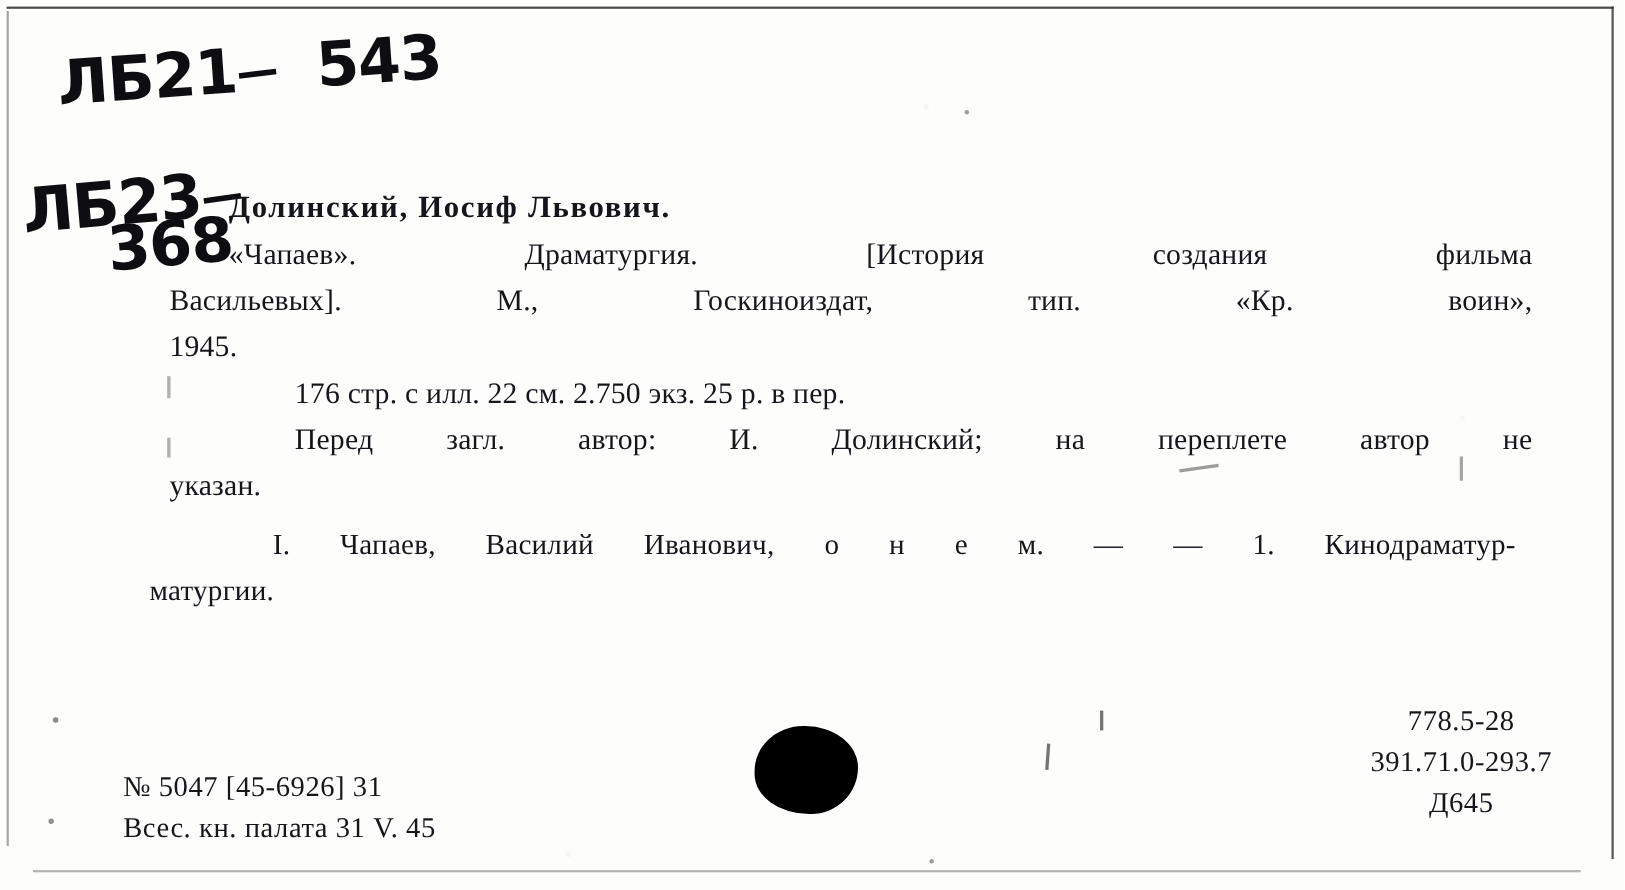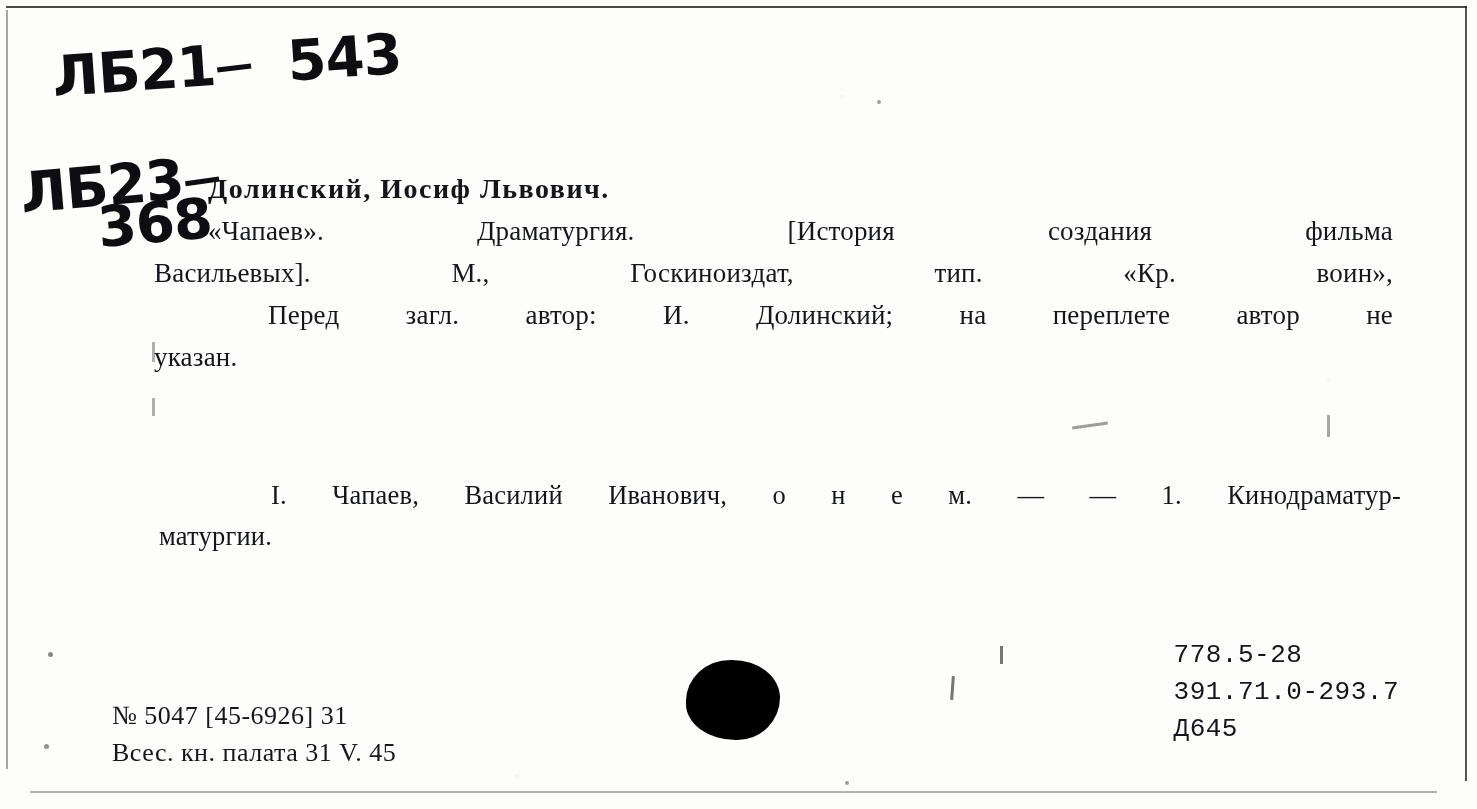--- a/index.html
+++ b/index.html
@@ -138,21 +138,21 @@
   .indent {
     padding-left: 60px;
   }
   .hang {
     margin-left: -54px;
   }
 
   
   .tracing {
     position: absolute;
-    left: 159px;
+    left: 136px;
     top: 475px;
     width: 1242px;
   }
   .tracing .line {
     font-size: 26.5px;
     line-height: 41px;
   }
   .tracing .first {
     padding-left: 112px;
   }
@@ -161,27 +161,26 @@
   .footer-left {
     position: absolute;
     left: 112px;
     top: 697px;
     font-size: 26px;
     line-height: 37px;
     letter-spacing: 0.5px;
   }
   .footer-right {
     position: absolute;
-    right: 78px;
+    right: 66px;
     top: 637px;
     font-size: 26px;
     line-height: 37px;
-    text-align: left;
+    text-align: center;
     letter-spacing: 0.5px;
-    font-family: Liberation Mono, monospace;
   }
   .ink-blot {
     position: absolute;
     left: 686px;
     top: 660px;
     width: 94px;
     height: 80px;
     background: #000;
     border-radius: 48% 52% 46% 54% / 52% 48% 54% 46%;
   }
@@ -220,20 +219,22 @@
 
   <div class="handwriting" id="hw2">
     <span class="num">ЛБ23</span><span class="hw-dash"></span>
     <span class="den2">368</span>
   </div>
 
   <div class="entry">
     <div class="line author">Долинский, Иосиф Львович.</div>
     <div class="line justify">«Чапаев».   Драматургия.   [История   создания   фильма</div>
     <div class="line justify hang">Васильевых].    М.,   Госкиноиздат,   тип.   «Кр. воин»,</div>
+    <div class="line plain hang">1945.</div>
+    <div class="line plain indent">176  стр.  с илл. 22  см. 2.750  экз. 25  р. в пер.</div>
     <div class="line justify indent">Перед загл. автор: И. Долинский;   на   переплете   автор   не</div>
     <div class="line plain hang">указан.</div>
   </div>
 
   <div class="tracing">
     <div class="line justify first">I. Чапаев, Василий Иванович, о н е м. — — 1. Кинодраматур-</div>
     <div class="line plain">матургии.</div>
   </div>
 
   <div class="footer-left">

